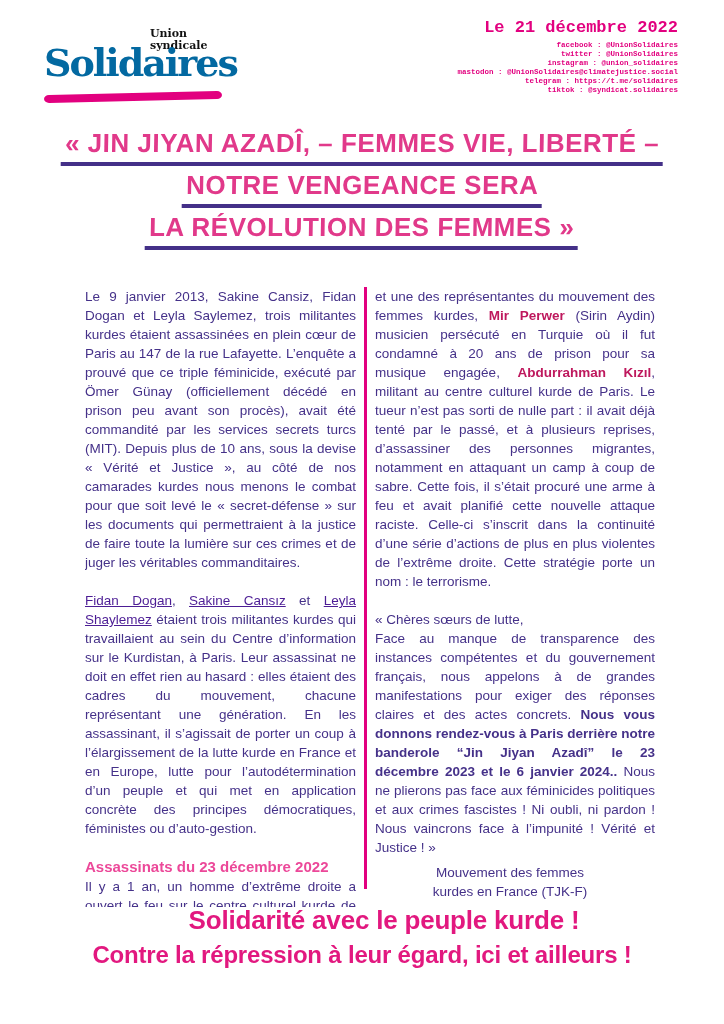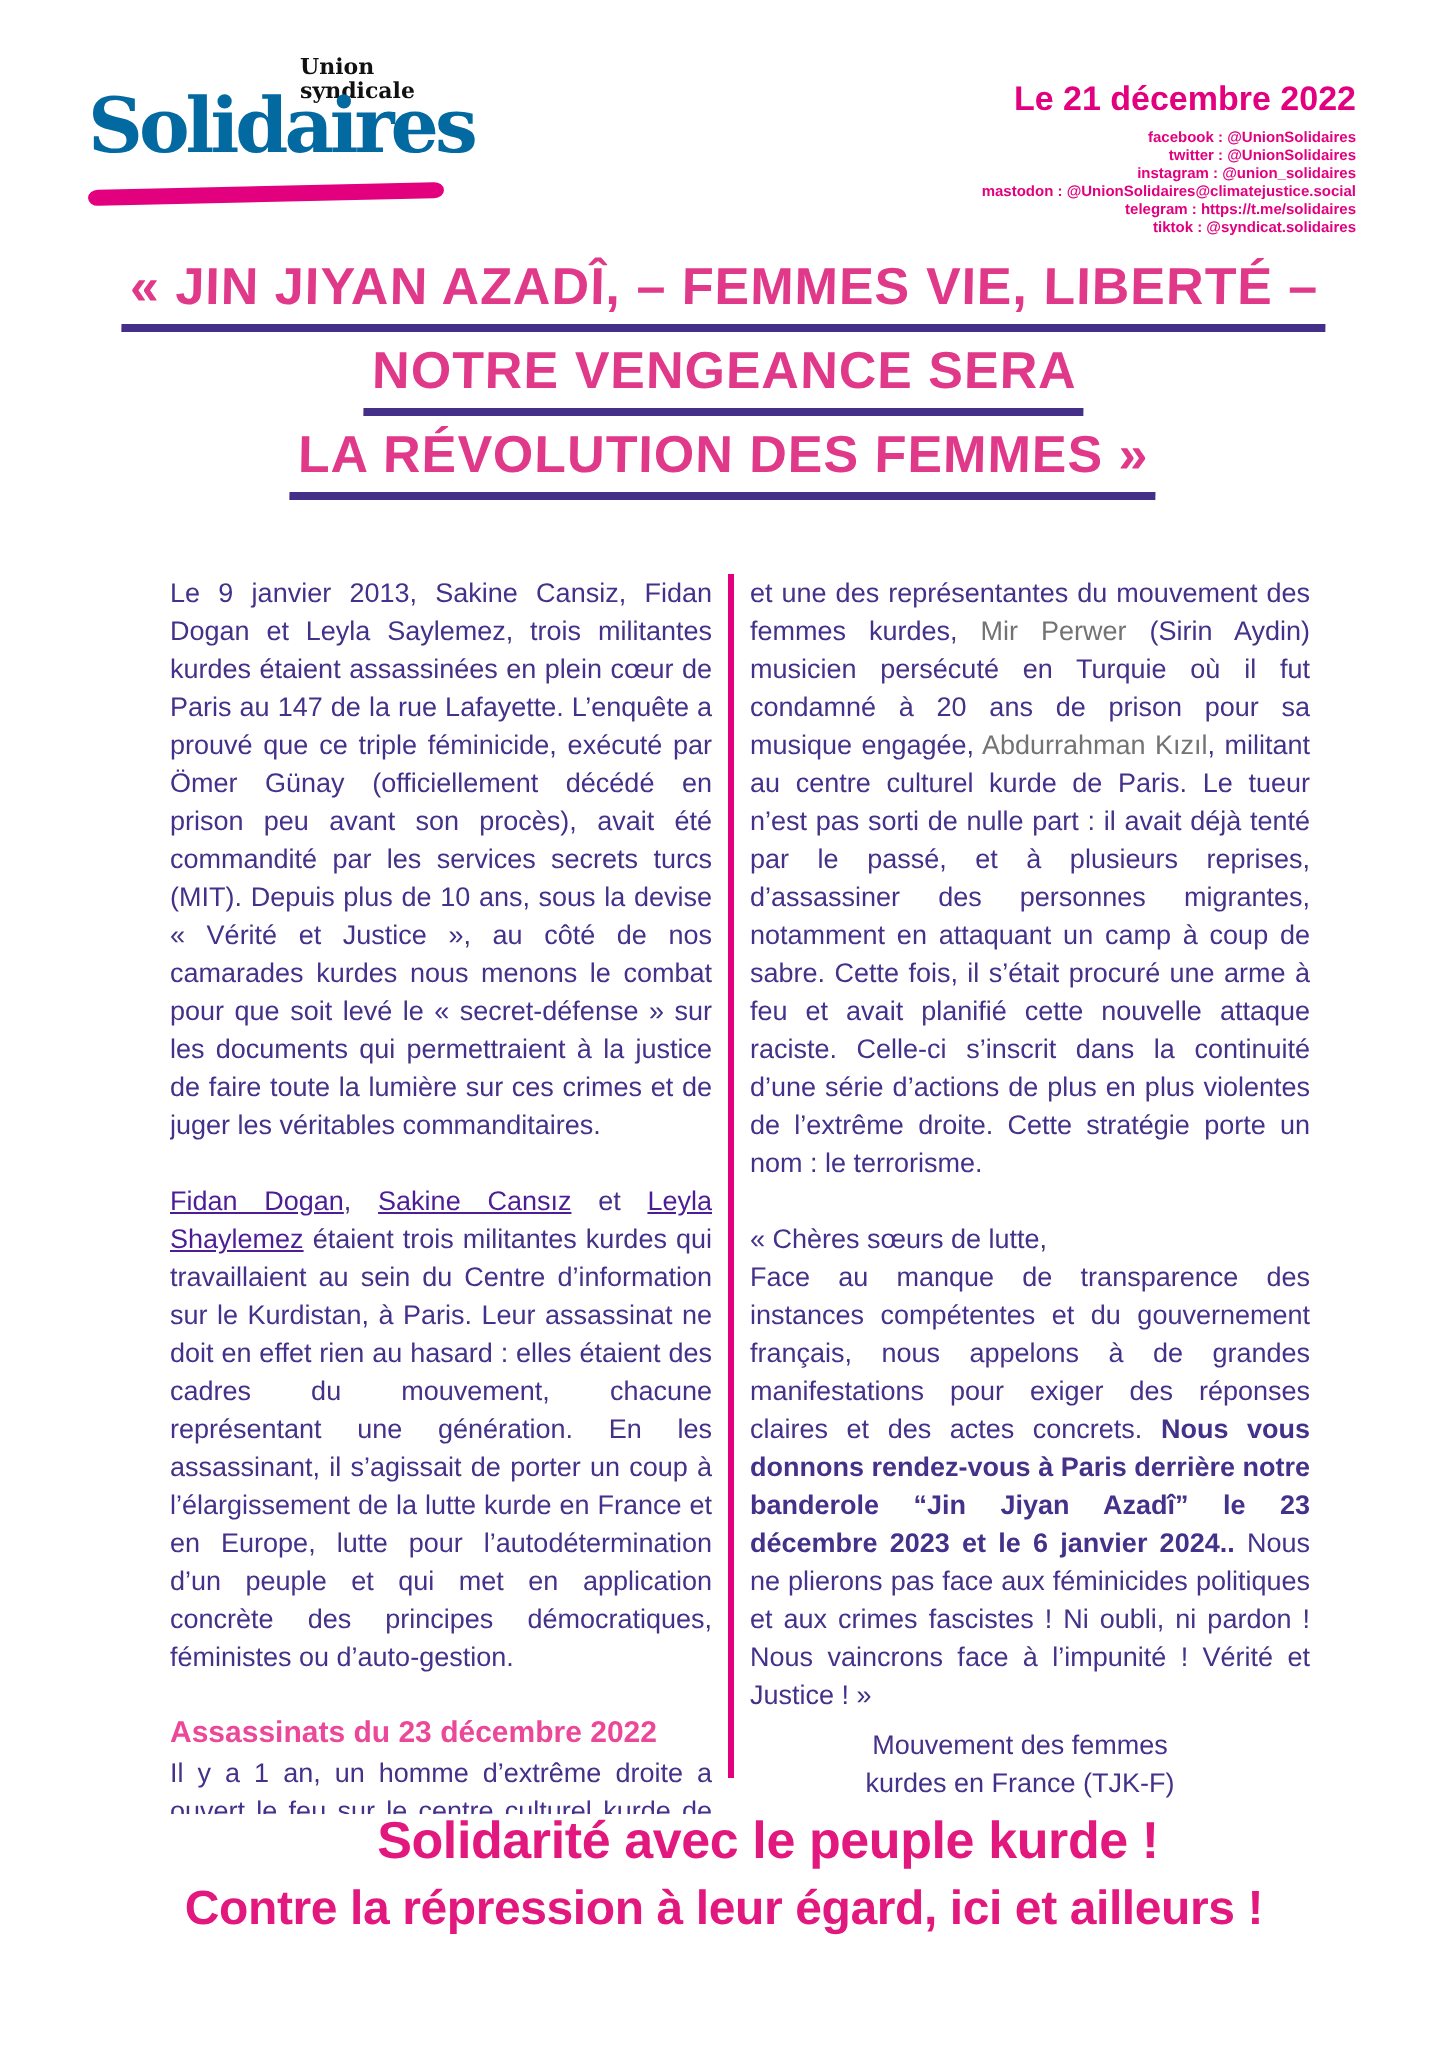--- a/index.html
+++ b/index.html
@@ -20,21 +20,21 @@
   .logo-brand {
     position:absolute; left:0; top:14px; color:#0369a1;
     font-family:"DejaVu Serif", serif; font-weight:bold;
     font-size:38px; letter-spacing:-2px; white-space:nowrap;
   }
   .logo-underline {
     position:absolute; left:0; top:67px; width:178px; height:8px;
     background:#e2007f; border-radius:5px/4px; transform:rotate(-1.3deg);
   }
 
-  .header-right { position:absolute; right:46px; top:40px; text-align:right; }
+  .header-right { position:absolute; right:46px; top:18px; text-align:right;font-family:Liberation Mono, monospace; }
   .date { color:#e2007f; font-weight:bold; font-size:17px; margin-bottom:4px; }
   .social-line { color:#e2007f; font-weight:bold; font-size:7.5px; line-height:9px; }
 
   
   .title-block { position:absolute; left:0; top:128px; width:724px; text-align:center; }
   .title-line {
     display:inline-block; white-space:nowrap;
     color:#e1398a; font-weight:bold; font-size:26px; letter-spacing:0.5px;
     border-bottom:4px solid #443088; padding:0 4px 3px 4px; margin-bottom:4px;
     transform:skewX(-1deg);
@@ -45,21 +45,21 @@
     position:absolute; left:85px; top:287px; width:570px; height:620px;
     display:flex; overflow:hidden;
     color:#453189; font-size:13.5px; line-height:19px; text-align:justify;
   }
   .col-left  { width:271px; }
   .divider   { width:3px; background:#e2007f; margin:0 8px; height:602px; }
   .col-right { width:280px; }
   .para { margin-bottom:19px; }
   .para:last-child { margin-bottom:0; }
   .person-link { color:#4c1d95; text-decoration:underline; cursor:pointer; }
-  .bold-name { color:#737373; font-weight:normal; }
+  .bold-name { color:#be185d; font-weight:bold; }
   .section-heading { color:#ec4899; font-weight:bold; font-size:15px; margin-bottom:1px; text-align:left; }
   .quote { }
   .attribution { text-align:center; padding-right:10px; margin:6px 0 20px 0; }
 
   
   .footer { position:absolute; left:0; top:903px; width:724px; text-align:center;
     color:#e2187f; font-weight:bold; }
   .footer-line1 { font-size:26px; line-height:35px; letter-spacing:-0.2px;padding-left:44px; }
   .footer-line2 { font-size:24px; line-height:33px; letter-spacing:-0.2px; }
 </style>

